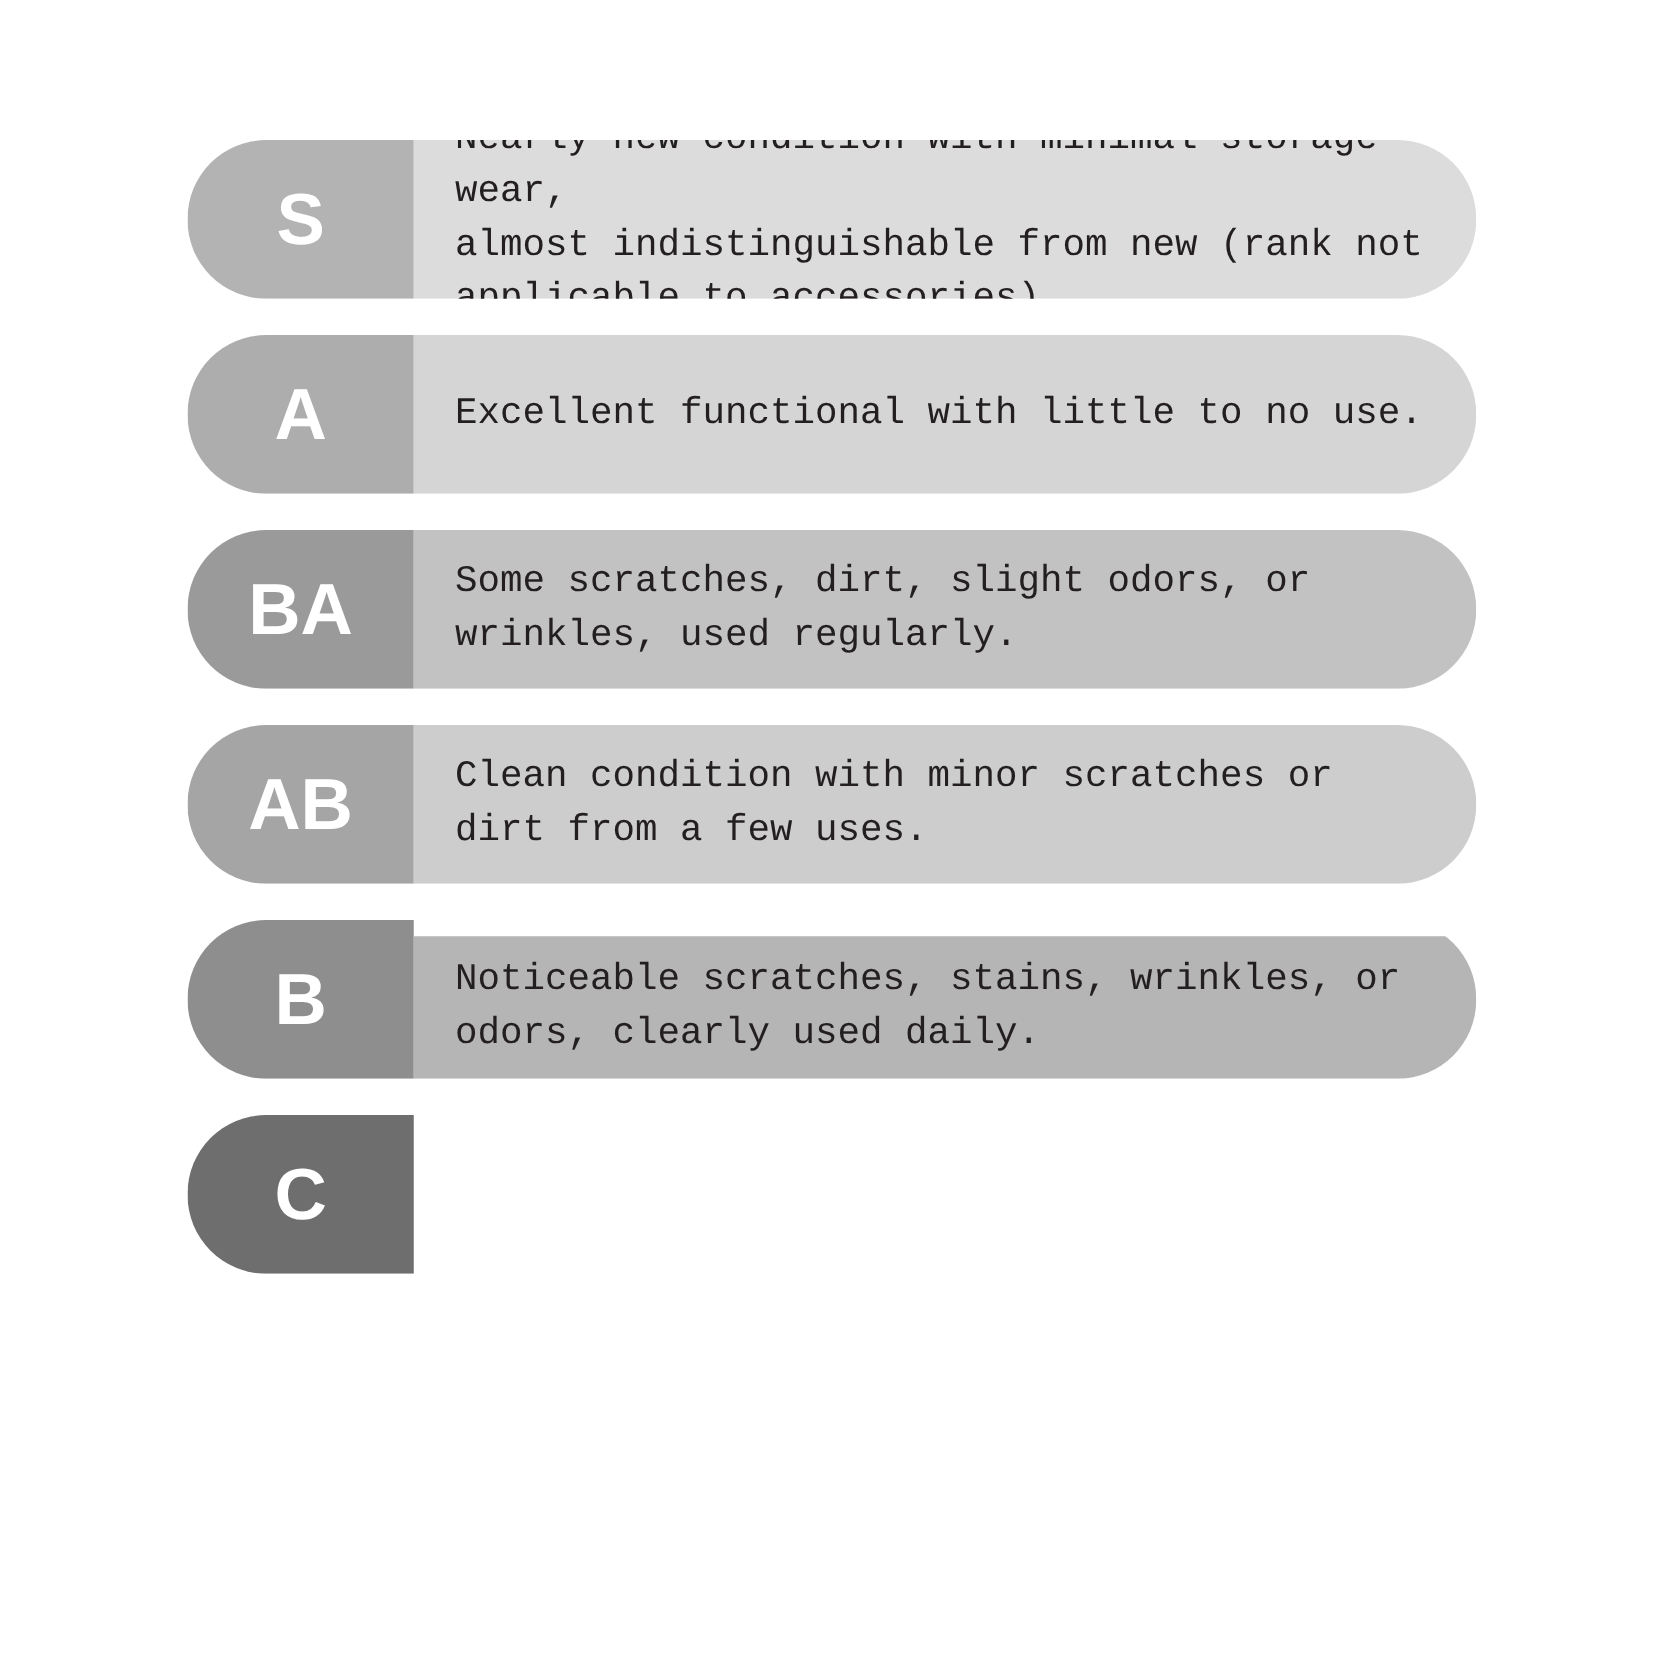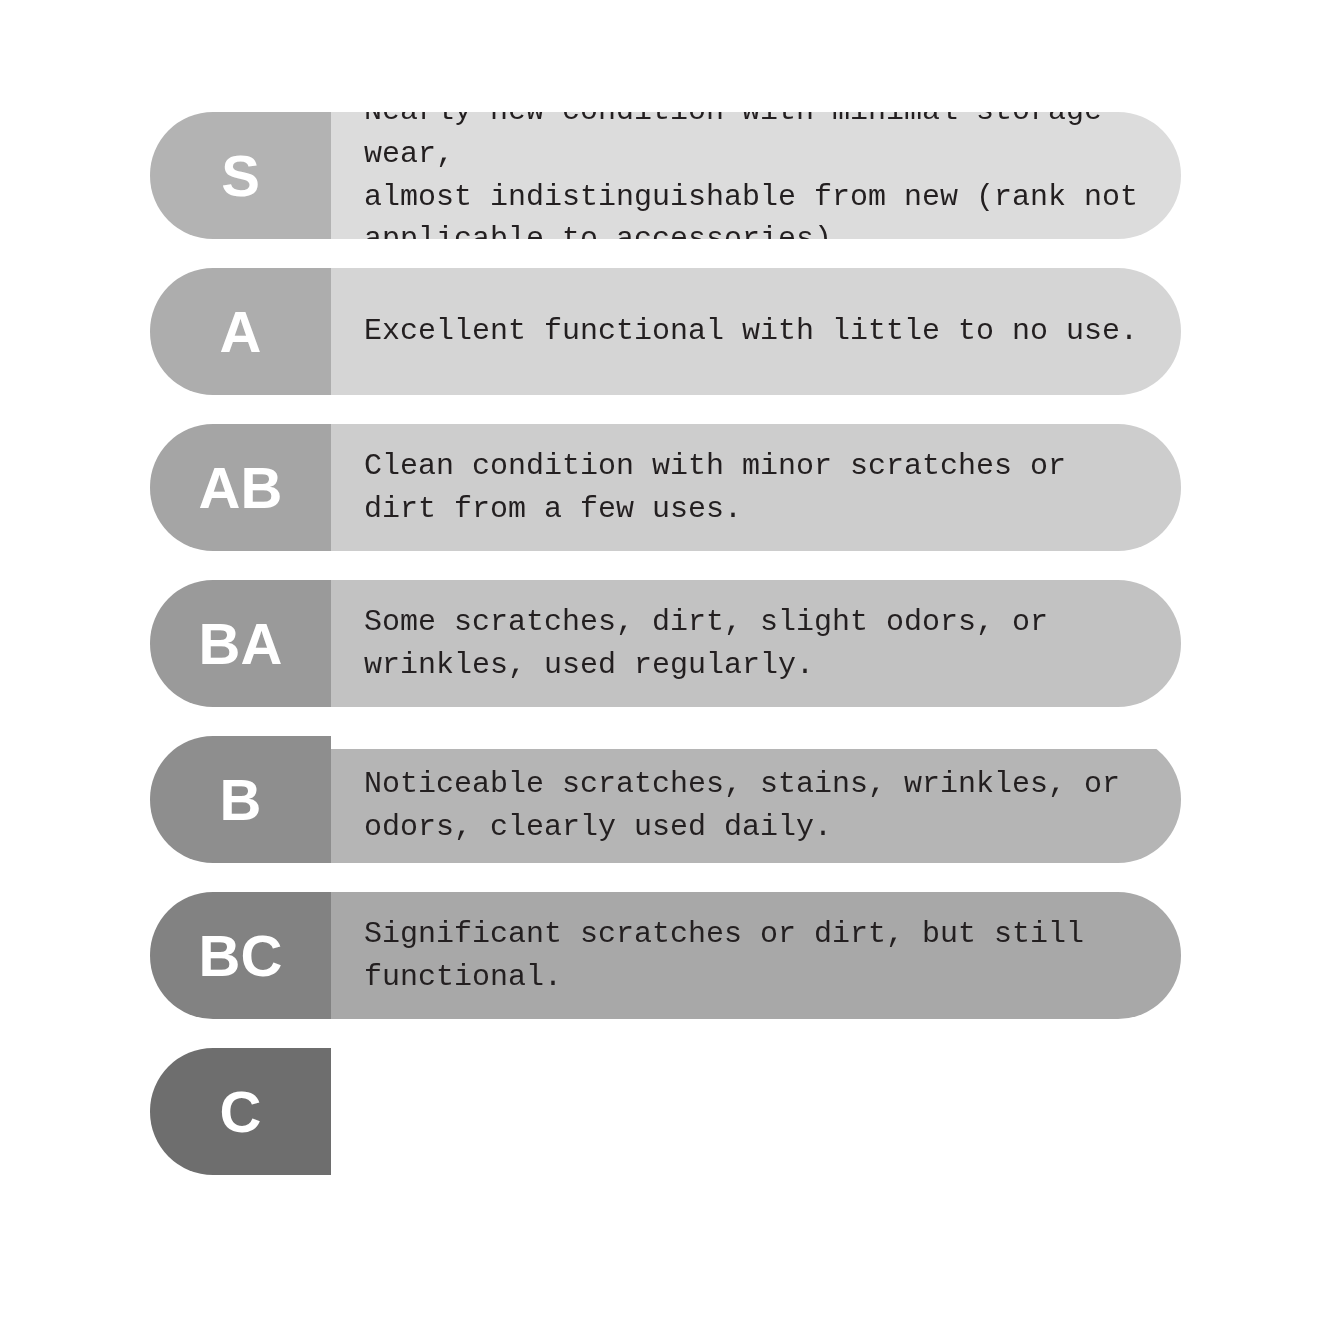--- a/index.html
+++ b/index.html
@@ -66,36 +66,32 @@
     <div class="grade-desc" style="background: rgb(220, 220, 220);">Nearly new condition with minimal storage wear,
 almost indistinguishable from new (rank not applicable to accessories).</div>
   </div>
 
   <div class="grade-row">
     <div class="grade-badge" style="background: rgb(173, 173, 173);">A</div>
     <div class="grade-desc" style="background: rgb(213, 213, 213);">Excellent functional with little to no use.</div>
   </div>
 
   <div class="grade-row">
-    <div class="grade-badge" style="background: rgb(165, 165, 165);">AB</div>
-    <div class="grade-desc" style="background: rgb(205, 205, 205);">Clean condition with minor scratches or dirt from a few uses.</div>
+    <div class="grade-badge" style="background: rgb(154, 154, 154);">BA</div>
+    <div class="grade-desc" style="background: rgb(194, 194, 194);">Some scratches, dirt, slight odors, or wrinkles, used regularly.</div>
   </div>
 
   <div class="grade-row">
-    <div class="grade-badge" style="background: rgb(154, 154, 154);">BA</div>
-    <div class="grade-desc" style="background: rgb(194, 194, 194);">Some scratches, dirt, slight odors, or wrinkles, used regularly.</div>
+    <div class="grade-badge" style="background: rgb(165, 165, 165);">AB</div>
+    <div class="grade-desc" style="background: rgb(205, 205, 205);">Clean condition with minor scratches or dirt from a few uses.</div>
   </div>
 
   <div class="grade-row">
     <div class="grade-badge" style="background: rgb(142, 142, 142);">B</div>
     <div class="grade-desc" style="background: rgb(181, 181, 181); margin-top: 13px;">Noticeable scratches, stains, wrinkles, or odors, clearly used daily.</div>
   </div>
 
-  <div class="grade-row">
-    <div class="grade-badge" style="background: rgb(130, 130, 130);">BC</div>
-    <div class="grade-desc" style="background: rgb(168, 168, 168);">Significant scratches or dirt, but still functional.</div>
-  </div>
 
   <div class="grade-row">
     <div class="grade-badge" style="background: rgb(110, 110, 110);">C</div>
   </div>
 
 </div>
 
 </body></html>

